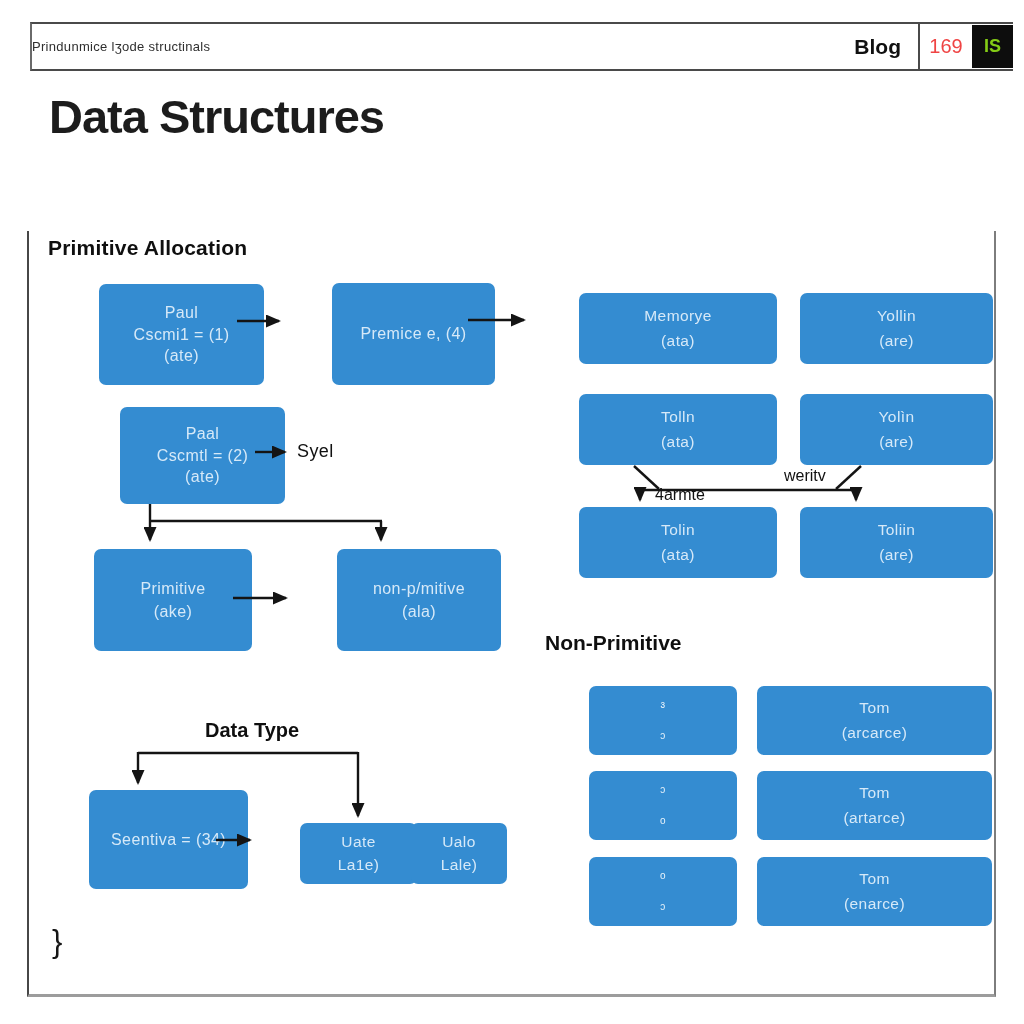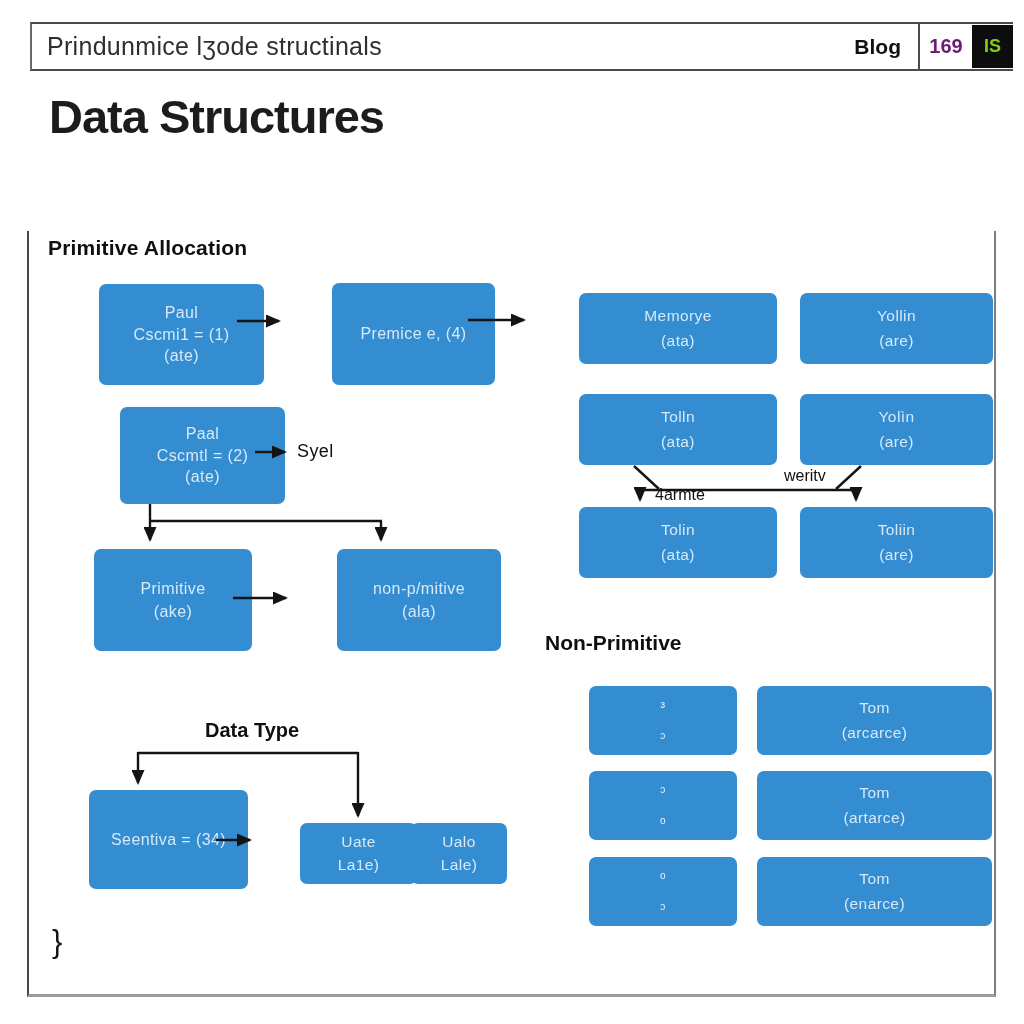--- a/index.html
+++ b/index.html
@@ -8,24 +8,24 @@
     background:#ffffff;
     font-family:"Liberation Sans","DejaVu Sans",sans-serif;
     color:#1e1e1e;
   }
   
   .header-bar{
     position:absolute;left:30px;top:22px;width:983px;height:49px;
     border-top:2px solid #4a4a4a;border-bottom:2px solid #4a4a4a;border-left:2px solid #6a6a6a;
     display:flex;align-items:stretch;box-sizing:border-box;
   }
-  .site-title{align-self:center;padding-left:15px;font-size:25px;color:#2f2f2f;letter-spacing:.3px;flex:1;}
+  .site-title{align-self:center;font-size:13px;color:#2f2f2f;letter-spacing:.3px;flex:1;}
   .blog-link{align-self:center;font-weight:bold;font-size:21px;color:#101010;padding:0 17px;}
   .count-cell{border-left:2px solid #4a4a4a;width:52px;display:flex;align-items:center;justify-content:center;
-    font-size:20px;color:#701a75;font-weight:bold;}
+    font-size:20px;color:#ef4444;}
   .badge-box{width:41px;background:var(--badge-bg,#0d0d0d);color:#84cc16;display:flex;align-items:center;justify-content:center;
     font-weight:bold;font-size:18px;margin:1px 0;}
   
   .page-title{position:absolute;left:49px;top:88px;font-size:47px;font-weight:bold;color:#1c1c1c;
     line-height:57px;letter-spacing:-1px;}
   
   .frame{position:absolute;left:27px;top:231px;width:969px;height:766px;box-sizing:border-box;
     border-left:2px solid #474747;border-right:2px solid #7d7d7d;border-bottom:3px solid #9c9c9c;}
   .section-heading{position:absolute;font-weight:bold;color:#0f0f0f;}
   #h-primitive{left:48px;top:236px;font-size:21px;letter-spacing:.2px;}

